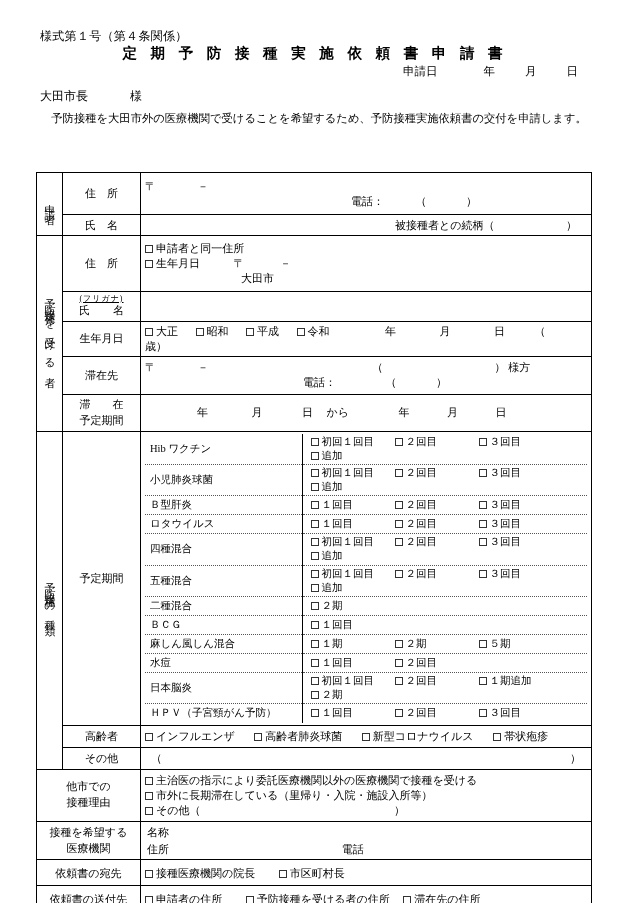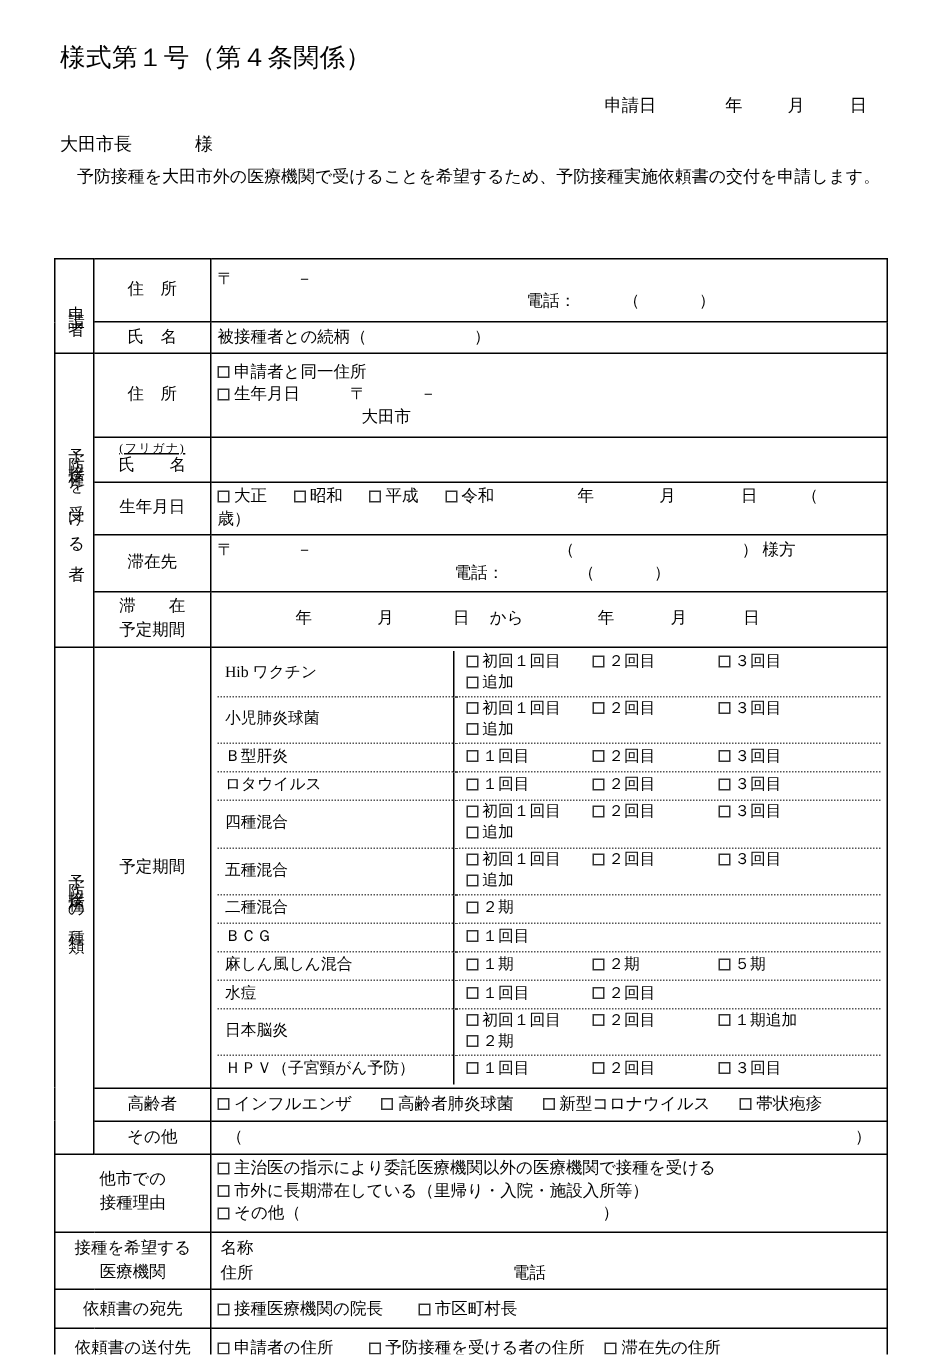--- a/index.html
+++ b/index.html
@@ -9,21 +9,21 @@
     background: #ffffff;
     color: #000000;
     font-family: "Liberation Serif", "DejaVu Serif", serif;
     font-size: 11px;
     line-height: 1.35;
     overflow: hidden;
   }
   .page { position: relative; width: 630px; height: 903px; padding: 0; }
 
   
-  .form-no { position:absolute; left:40px; top:28px; font-size:17px; letter-spacing:.3px; }
+  .form-no { position:absolute; left:40px; top:28px; font-size:12px; letter-spacing:.3px; }
   .doc-title {
     position:absolute; left:0; top:44px; width:630px; text-align:center;
     font-size:14.5px; font-weight:bold; letter-spacing:5px;
   }
   .apply-date { position:absolute; left:0; top:64px; width:592px; text-align:right; font-size:11.5px; }
   .apply-date .lbl { margin-right:46px; }
   .apply-date .y { margin-right:30px; }
   .apply-date .m { margin-right:30px; }
   .apply-date .d { margin-right:14px; }
   .addressee { position:absolute; left:40px; top:88px; font-size:12px; }
@@ -94,20 +94,21 @@
   .mi-line .tel { margin-left:170px; }
 
   .dateline span { display:inline-block; }
 </style>
 </head>
 <body>
 
 <div class="page">
 
   <div class="form-no">様式第１号（第４条関係）</div>
+  <div class="doc-title">定 期 予 防 接 種 実 施 依 頼 書 申 請 書</div>
 
   <div class="apply-date">
     <span class="lbl">申請日</span><span class="y">年</span><span class="m">月</span><span class="d">日</span>
   </div>
 
   <div class="addressee">
     <span>大田市長</span><span class="sama">様</span>
   </div>
 
   <div class="intro">
@@ -135,21 +136,21 @@
           <span>電話：</span>
           <span style="display:inline-block;width:26px"></span>
           <span>（</span>
           <span style="display:inline-block;width:34px"></span>
           <span>）</span>
         </span>
       </td>
     </tr>
     <tr>
       <td class="rlabel">氏　名</td>
-      <td class="field" style="height:21px;padding-right:14px;">
+      <td class="field" style="height:21px;text-align:right;padding-right:14px;">
         <span>被接種者との続柄（</span>
         <span style="display:inline-block;width:66px"></span>
         <span>）</span>
       </td>
     </tr>
 
     <tr>
       <td class="vlabel" rowspan="5"><span>予防接種を受ける者</span></td>
       <td class="rlabel">住　所</td>
       <td class="field" style="height:56px;">
@@ -317,21 +318,21 @@
           <span>）</span>
         </span>
       </td>
     </tr>
 
     <tr>
       <td class="rlabel" colspan="2">
         <span class="lbl2">他市での</span>
         <span class="lbl2">接種理由</span>
       </td>
-      <td class="field" style="height:52px;font-family:Liberation Mono, monospace;">
+      <td class="field" style="height:52px;">
         <span class="rowline"><span class="cb"></span><span>主治医の指示により委託医療機関以外の医療機関で接種を受ける</span></span>
         <span class="rowline"><span class="cb"></span><span>市外に長期滞在している（里帰り・入院・施設入所等）</span></span>
         <span class="rowline">
           <span class="cb"></span><span>その他（</span>
           <span style="display:inline-block;width:188px"></span>
           <span>）</span>
         </span>
       </td>
     </tr>
 

